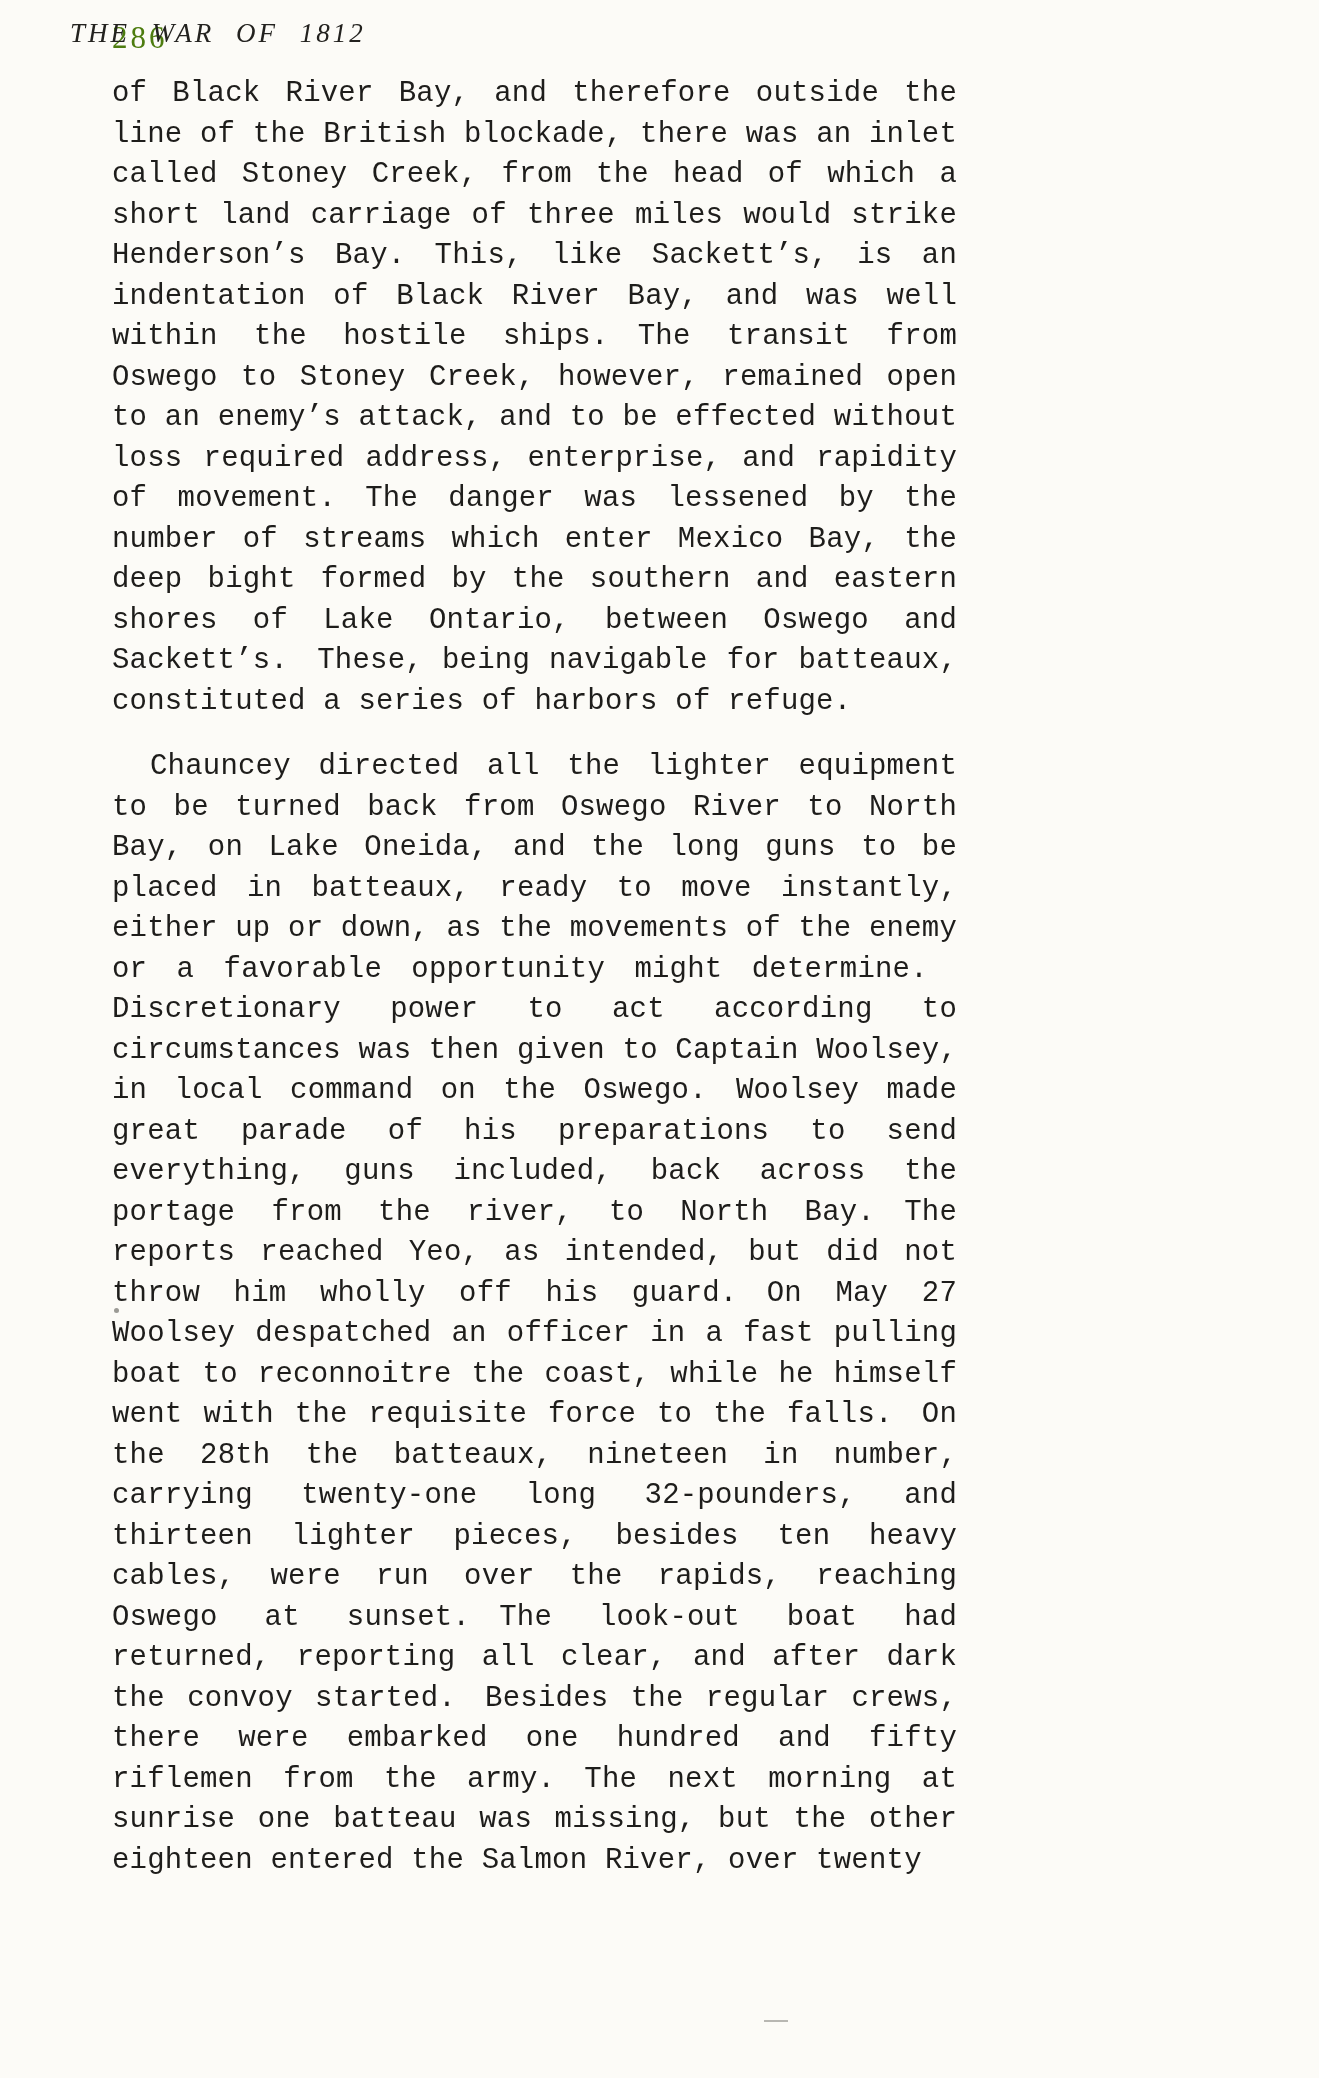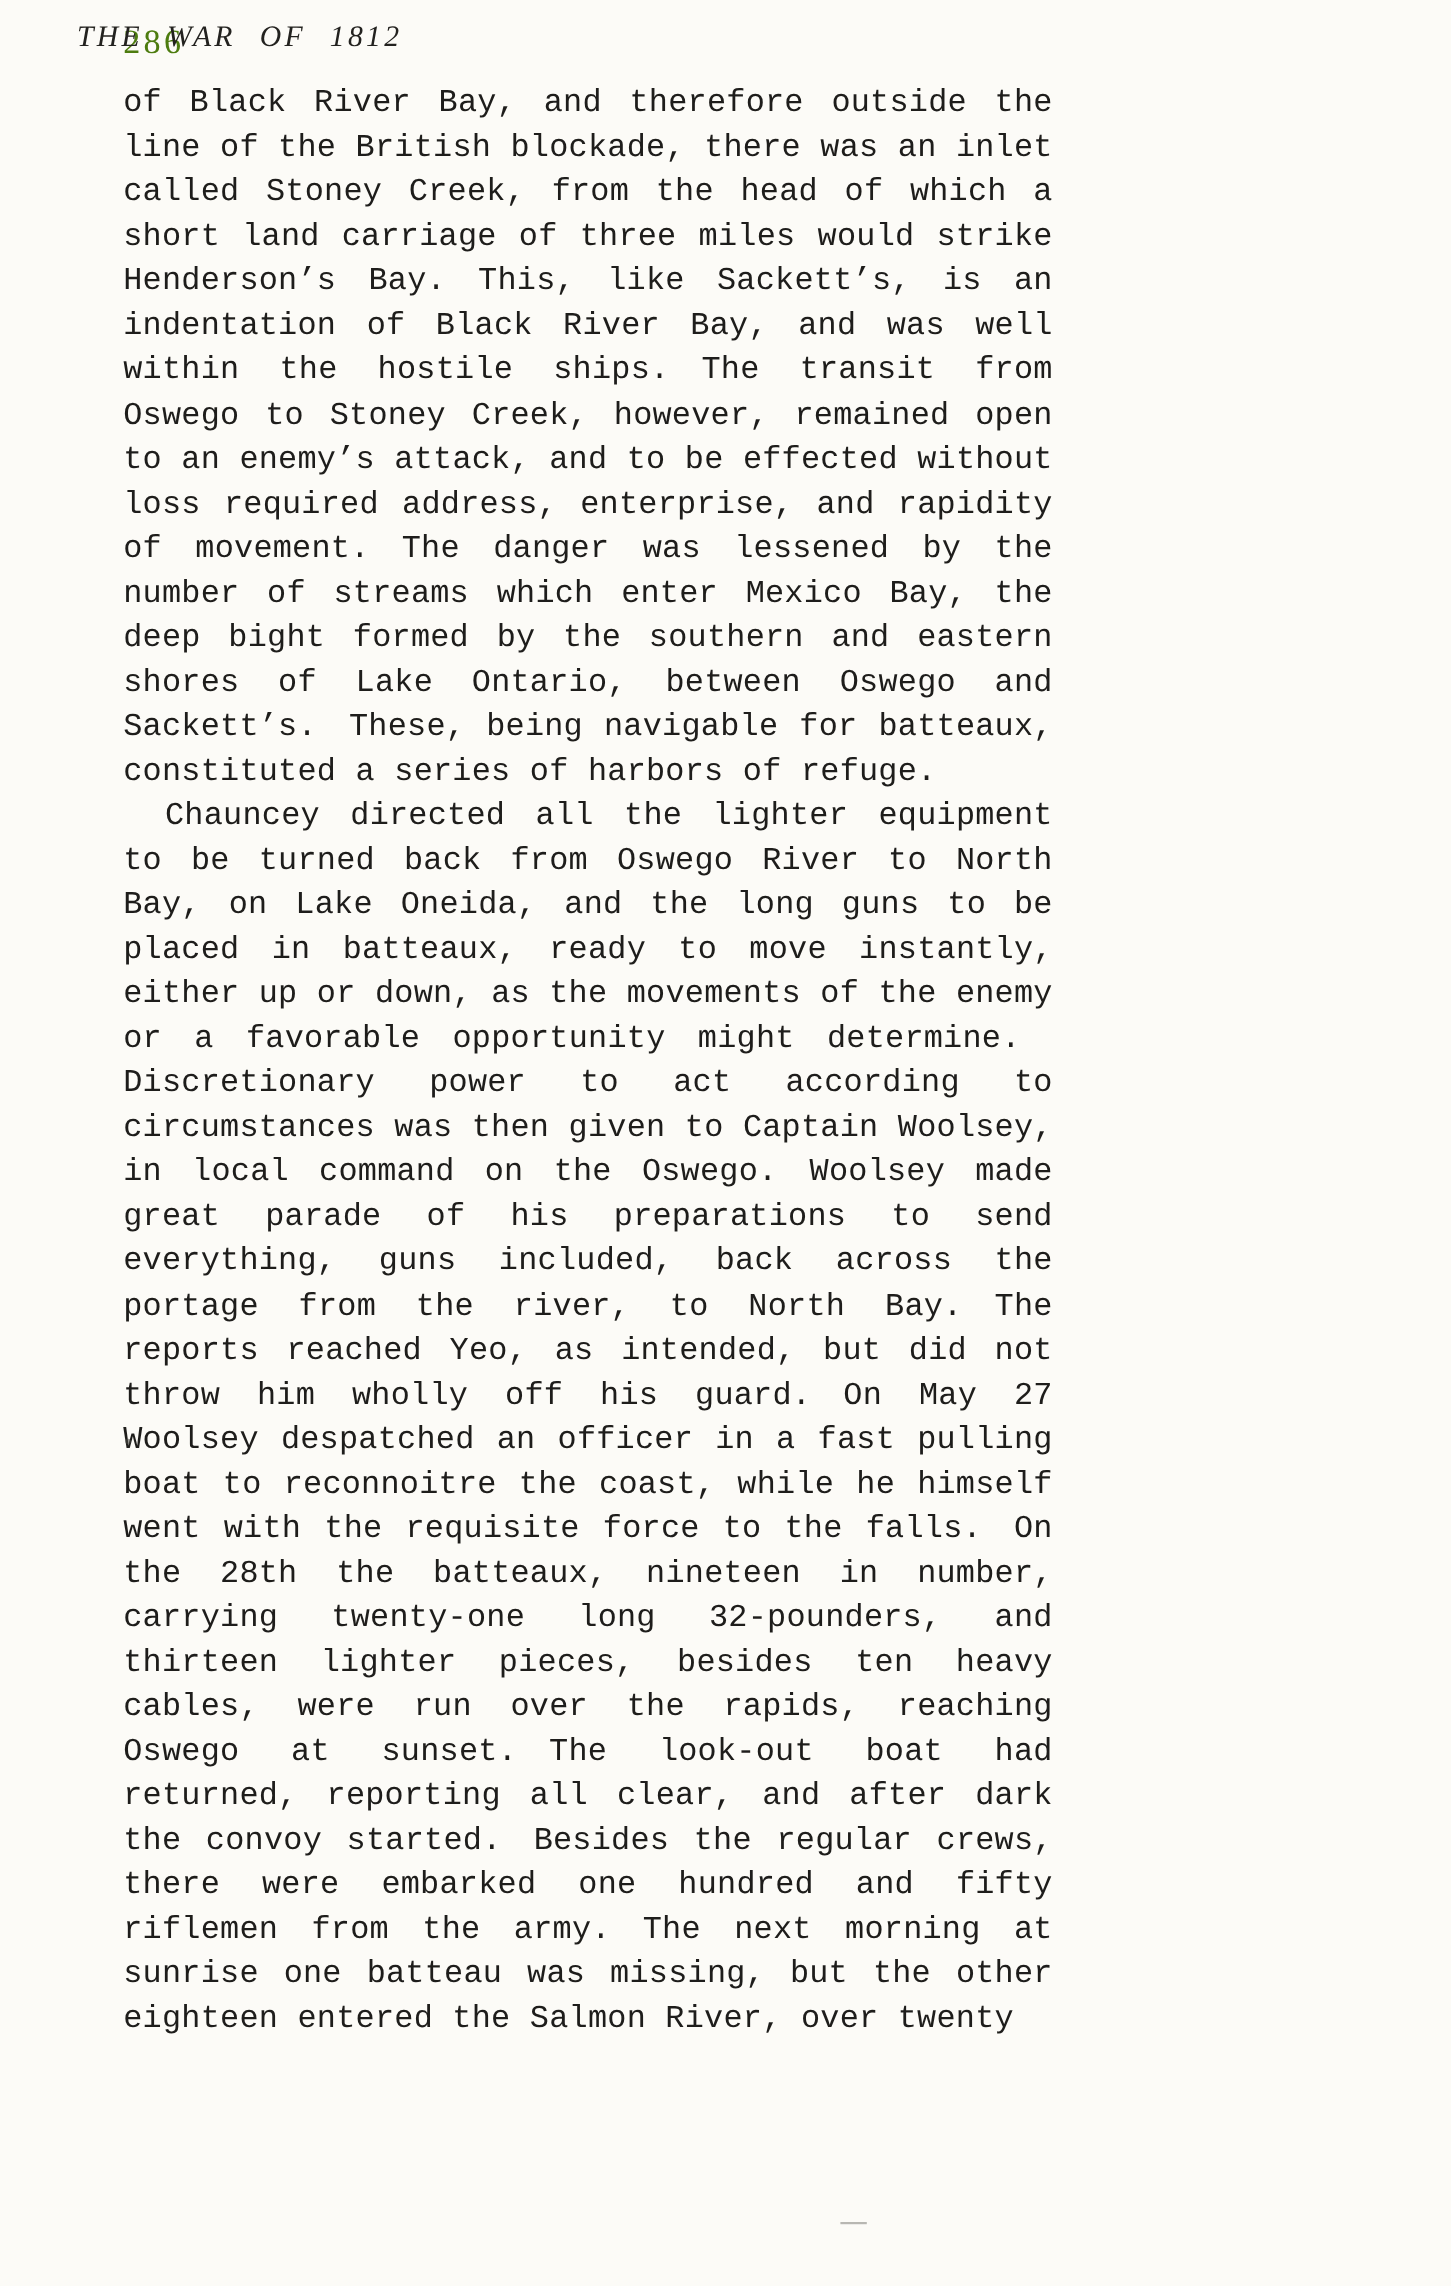--- a/index.html
+++ b/index.html
@@ -60,20 +60,21 @@
     text-align: justify;
     letter-spacing: 0.2px;
   }
   .para {
     margin: 0;
     padding: 0;
     font-family: Liberation Mono, monospace;
   }
   .para.indented {
     text-indent: 38px;
+    margin-top: 25px;
   }
 
   
   .margin-dot {
     position: absolute;
     left: 114px;
     top: 1308px;
     width: 5px;
     height: 5px;
     border-radius: 50%;

